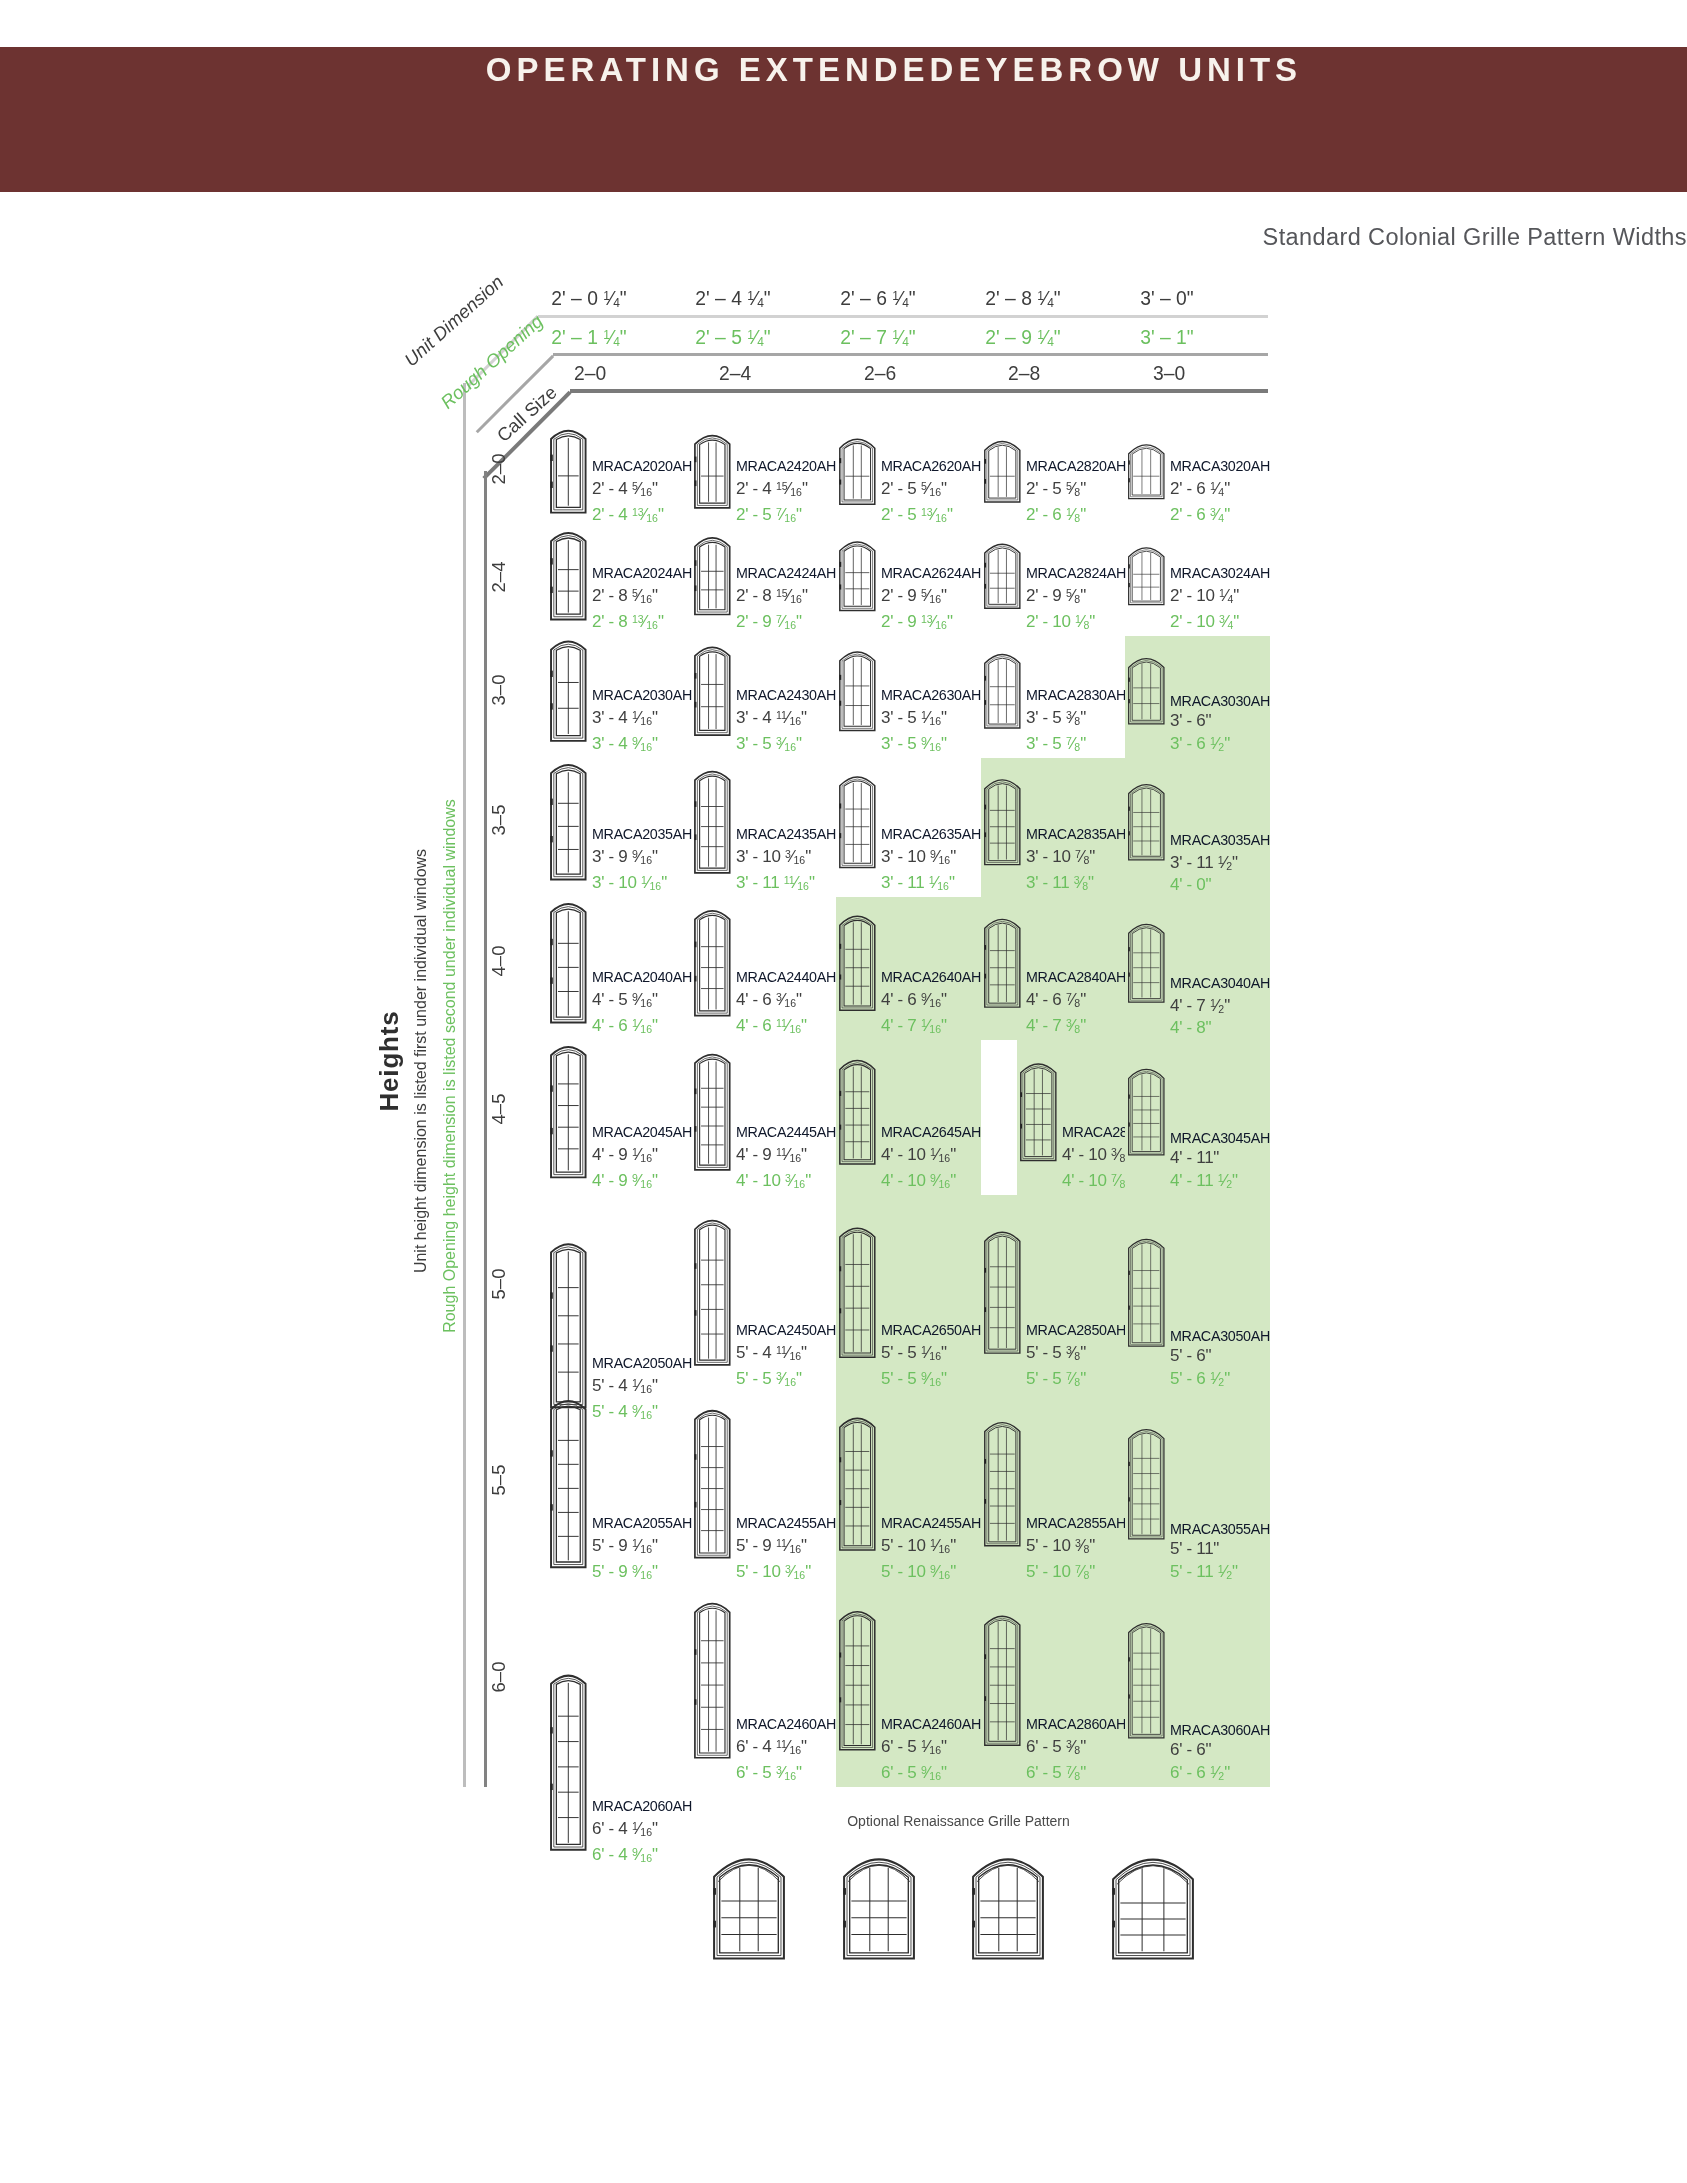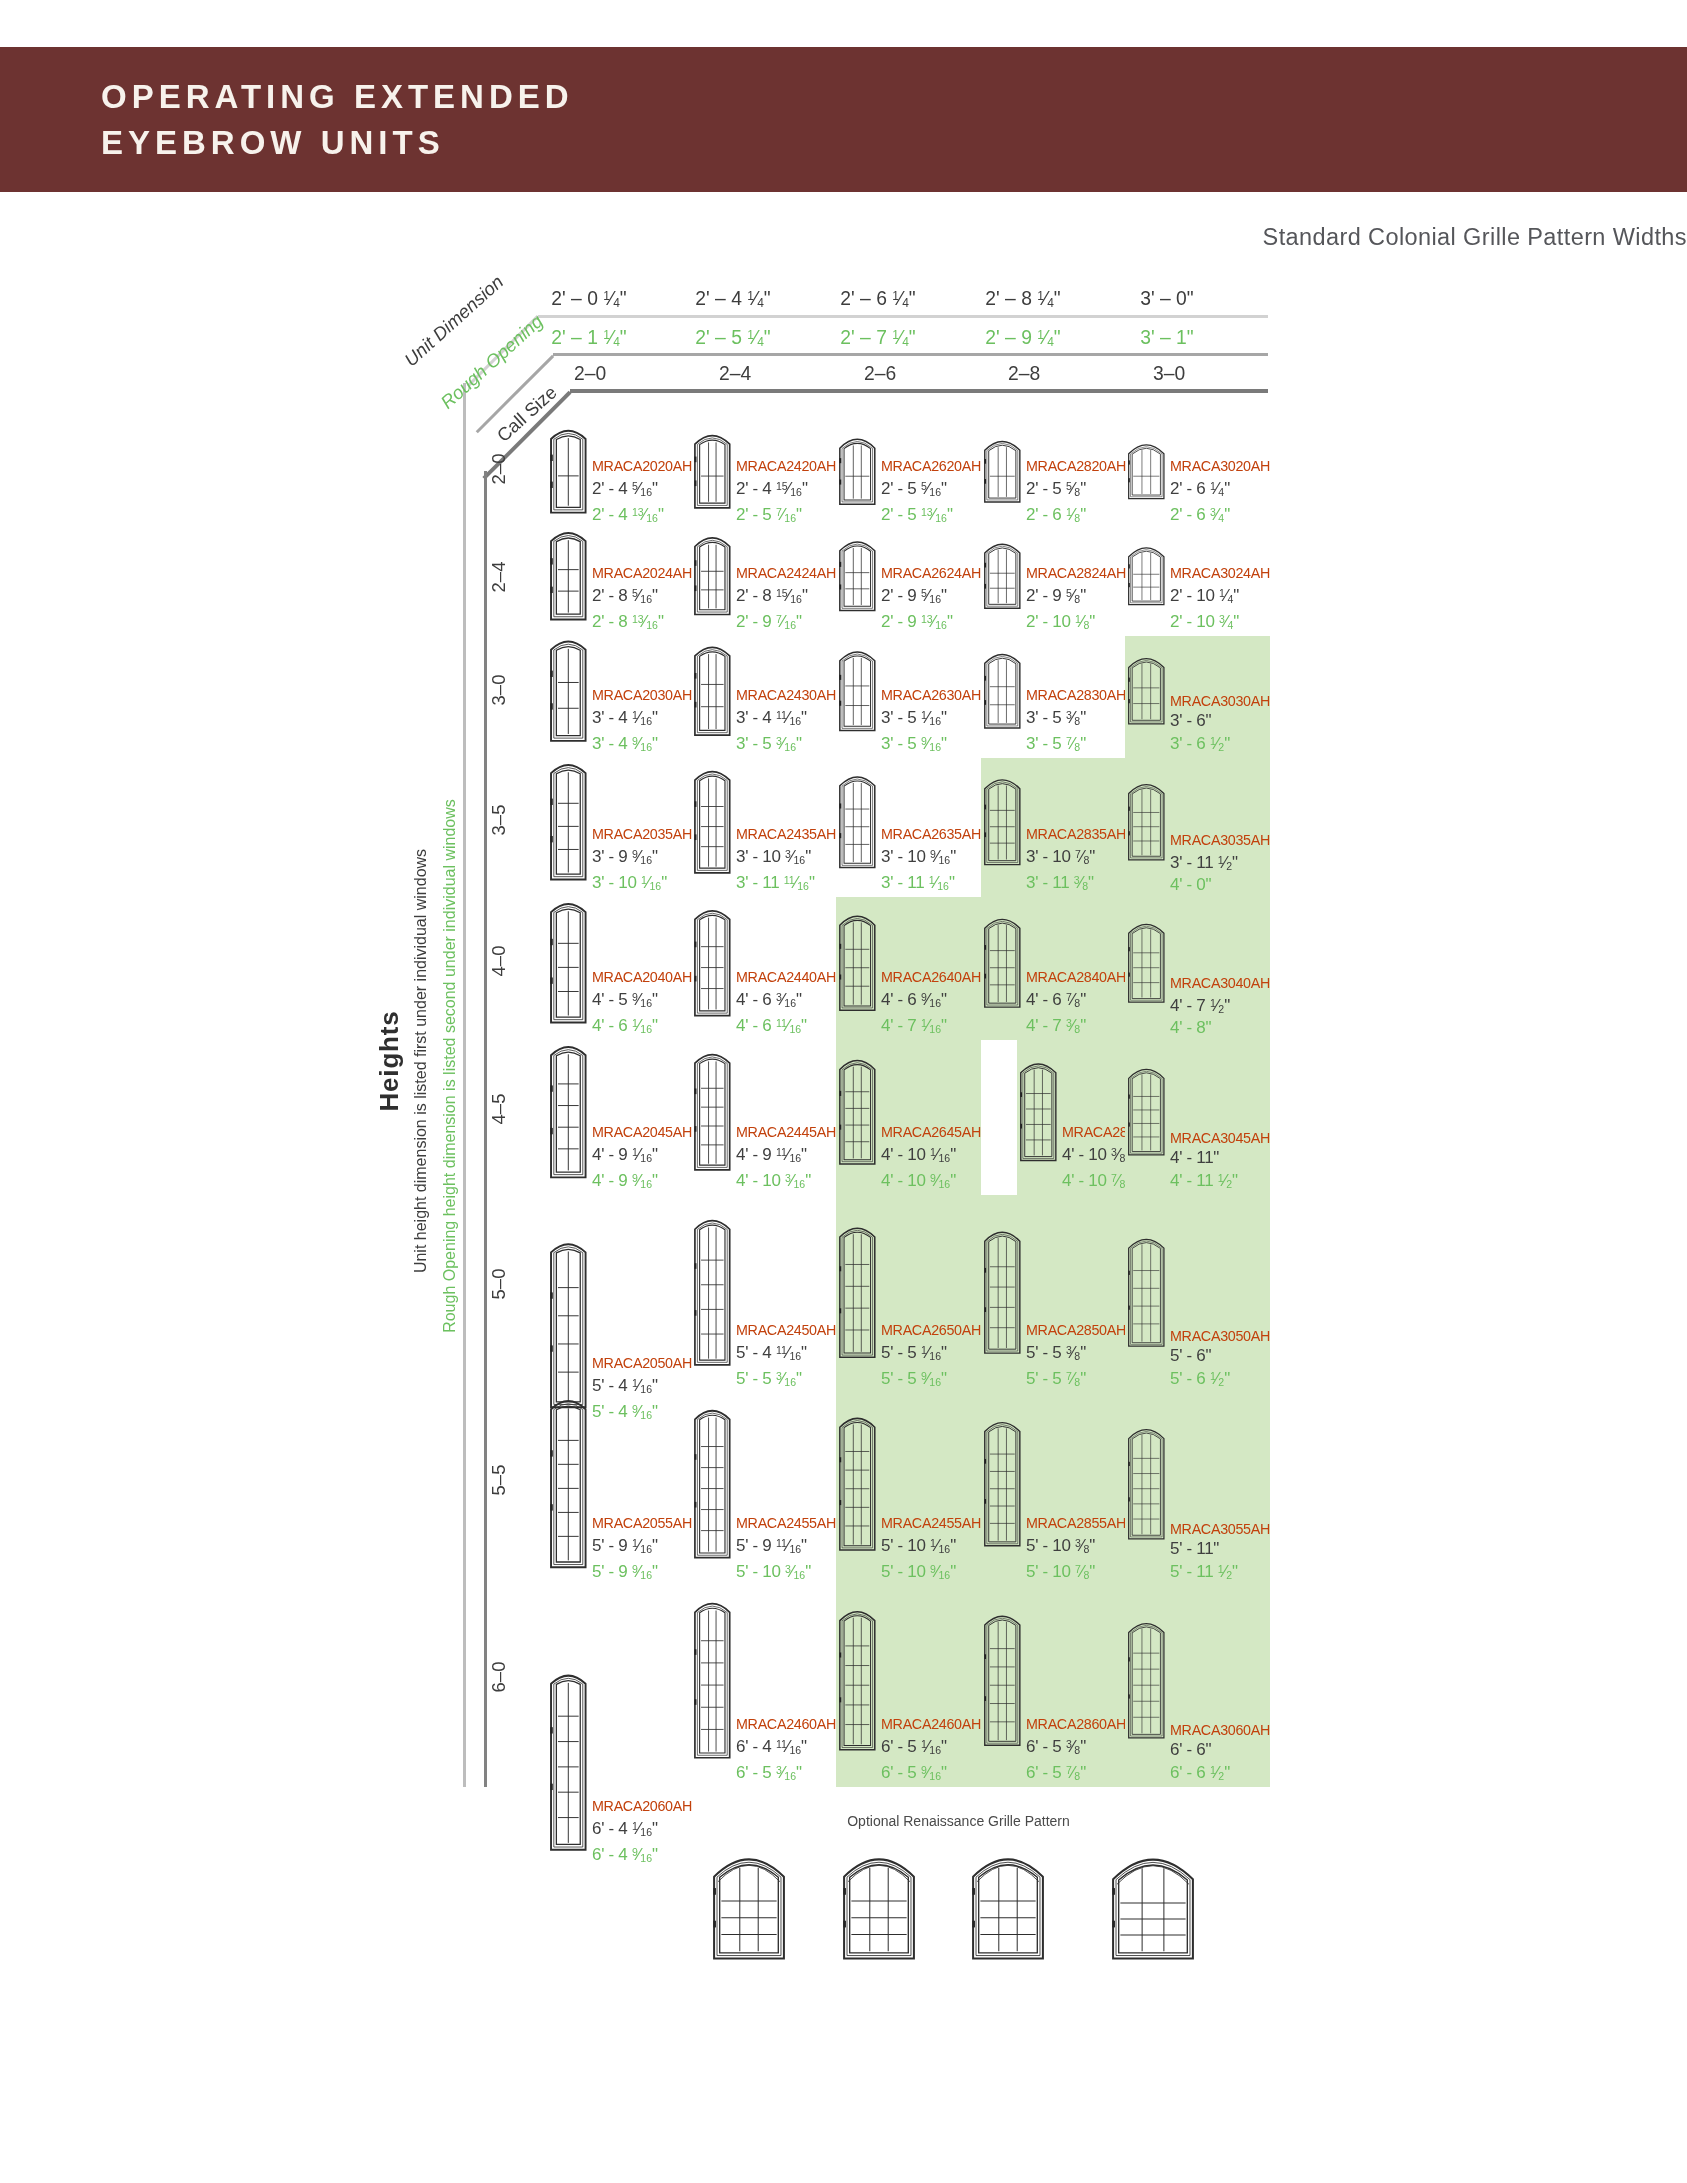--- a/index.html
+++ b/index.html
@@ -9,42 +9,42 @@
     --ink:#3d3d3d;
   }
   html,body{margin:0;padding:0;}
   body{
     width:1687px;height:2183px;position:relative;background:#fff;
     font-family:"Liberation Sans",sans-serif;color:var(--ink);
     overflow:hidden;
   }
   #header-bar{
     position:absolute;left:0;top:47px;width:1687px;height:145px;
-    background:var(--maroon);display:flex;flex-direction:column;justify-content:center;
+    background:var(--maroon);display:flex;flex-direction:row;justify-content:center;
     padding-left:101px;box-sizing:border-box;
   }
   .ht{color:#f7f2ec;font-size:33px;font-weight:bold;letter-spacing:5px;line-height:46px;white-space:nowrap;}
   #section-title{
     position:absolute;top:224px;left:0;width:1687px;text-align:right;
     font-size:23.5px;color:#55565a;letter-spacing:0.4px;
   }
   .wlab{position:absolute;font-size:19.3px;color:var(--ink);text-align:center;width:126px;white-space:nowrap;}
   .wlab.green{color:var(--green);}
   .clab{position:absolute;font-size:19.3px;color:var(--ink);white-space:nowrap;}
   .hline,.vline,.diag{position:absolute;}
   .diag{transform-origin:left center;transform:rotate(135deg);}
   .dlab{
     position:absolute;white-space:nowrap;font-size:18.5px;font-style:italic;color:var(--ink);
     transform:translate(-50%,-50%) rotate(-42deg);
   }
   .dlab.green{color:var(--green);}
   .cell{position:absolute;display:flex;align-items:flex-end;padding:0 0 13.5px 3.4px;box-sizing:border-box;}
   .cell.hl{background:var(--hl);}
   .ctext{margin-left:5px;margin-bottom:-11.8px;white-space:nowrap;}
-  .model{font-size:14.3px;line-height:17.7px;color:#c2410c;letter-spacing:-0.3px;}
+  .model{font-size:14.3px;line-height:17.7px;color:#0f172a;letter-spacing:-0.3px;}
   .udim{font-size:17px;line-height:20px;color:#3f3f3f;letter-spacing:-0.3px;}
   .rodim{font-size:17px;line-height:20px;color:var(--green);letter-spacing:-0.3px;}
   .rowlab{
     position:absolute;font-size:18.5px;color:var(--ink);white-space:nowrap;
     transform:translate(-50%,-50%) rotate(-90deg);
   }
   #heights-title{
     position:absolute;left:389px;top:1061px;transform:translate(-50%,-50%) rotate(-90deg);
     font-weight:bold;font-size:26px;color:#2f2f2f;white-space:nowrap;letter-spacing:0.8px;
   }

